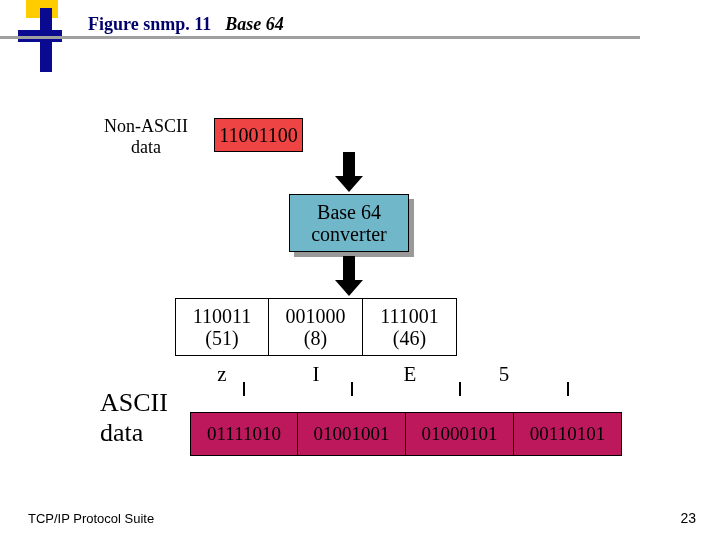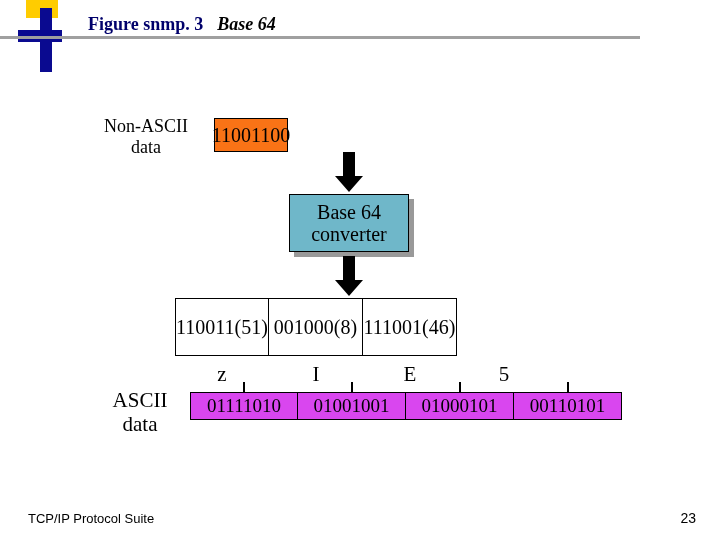--- a/index.html
+++ b/index.html
@@ -74,22 +74,22 @@
     line-height: 1.15;
   }
   .input-boxes {
     position: absolute;
     top: 118px;
     left: 214px;
     display: flex;
   }
   .input-boxes .cell {
     border: 1.5px solid #000;
-    background: #f97316;
-    width: 74px;
+    background: #ef4444;
+    width: 89px;
     height: 34px;
     display: flex;
     align-items: center;
     justify-content: center;
     font-size: 20px;
   }
   .input-boxes .cell + .cell { border-left: none; }
 
   .converter-wrap {
     position: absolute;
@@ -122,21 +122,21 @@
     position: absolute;
     top: 298px;
     left: 175px;
     display: flex;
   }
   .sixbit-row .cell {
     border: 1.5px solid #000;
     width: 94px;
     height: 58px;
     display: flex;
-    flex-direction: row;
+    flex-direction: column;
     align-items: center;
     justify-content: center;
     font-size: 20px;
     line-height: 1.1;
   }
   .sixbit-row .cell + .cell { border-left: none; }
 
   .char-row {
     position: absolute;
     top: 358px;
@@ -148,39 +148,39 @@
     text-align: center;
     font-size: 21px;
     padding-top: 4px;
   }
 
   .label-ascii {
     position: absolute;
     top: 388px;
     left: 100px;
     width: 80px;
-    text-align: center;
-    font-size: 21px;
+    font-size: 26px;
     line-height: 1.15;
   }
   .output-boxes {
     position: absolute;
     top: 392px;
     left: 190px;
     display: flex;
   }
   .output-boxes .cell {
     border: 1.5px solid #000;
-    background: #d946ef;
+    background: #be185d;
     width: 108px;
-    height: 28px;
+    height: 44px;
     display: flex;
     align-items: center;
     justify-content: center;
     font-size: 19px;
+    margin-top: 20px;
   }
   .output-boxes .cell + .cell { border-left: none; }
 
   .tick {
     position: absolute;
     width: 2px;
     height: 14px;
     background: #000;
   }
   .arrow {
@@ -221,21 +221,21 @@
 </head>
 <body>
 
 <div class="logo-wrap">
   <div class="logo-yellow"></div>
   <div class="logo-blue-h"></div>
   <div class="logo-blue-v"></div>
 </div>
 
 <div class="header">
-  <span class="fig-label">Figure snmp. 3</span>
+  <span class="fig-label">Figure snmp. 11</span>
   <span class="fig-title">Base 64</span>
 </div>
 <div class="divider"></div>
 
 <div class="label-nonascii" style="white-space:pre-line">Non-ASCII
 data</div>
 
 <div class="input-boxes">
   <div class="cell">11001100</div>
 </div>

